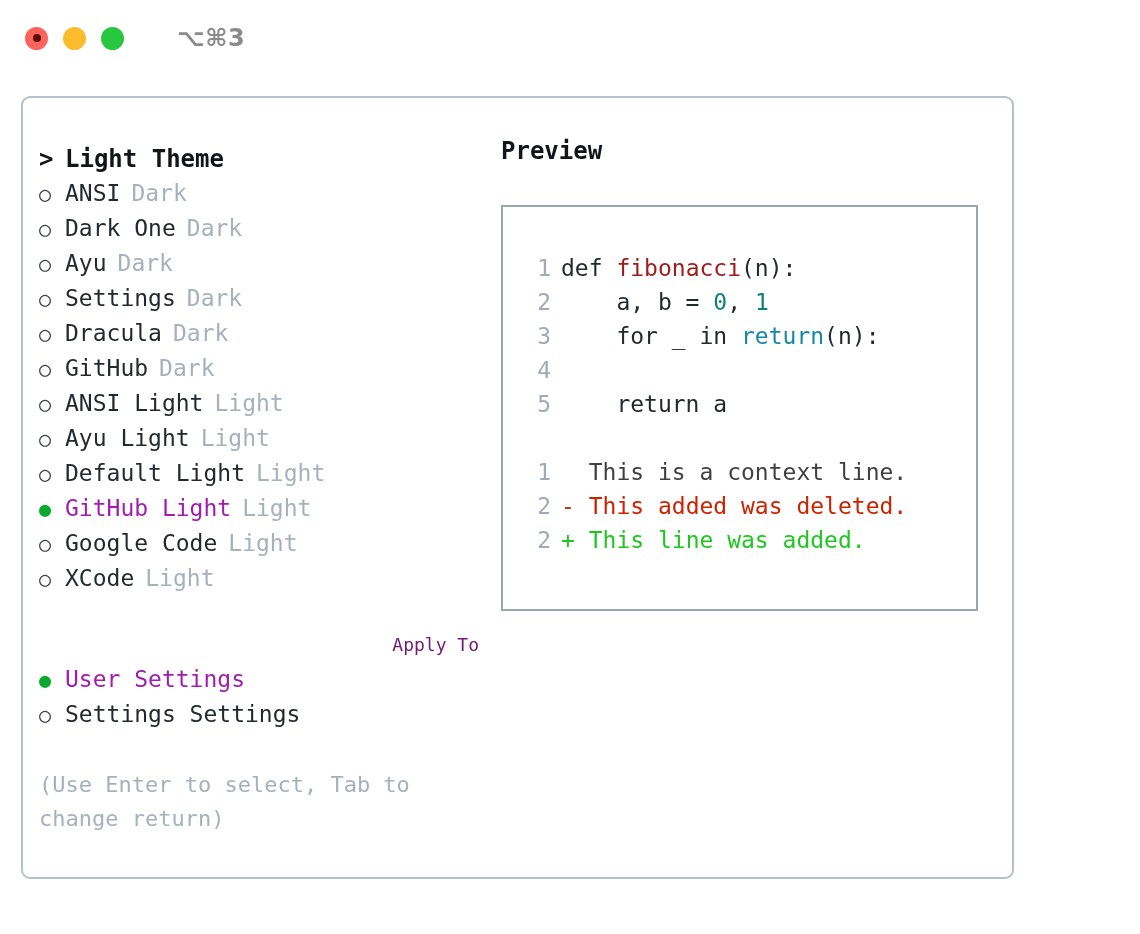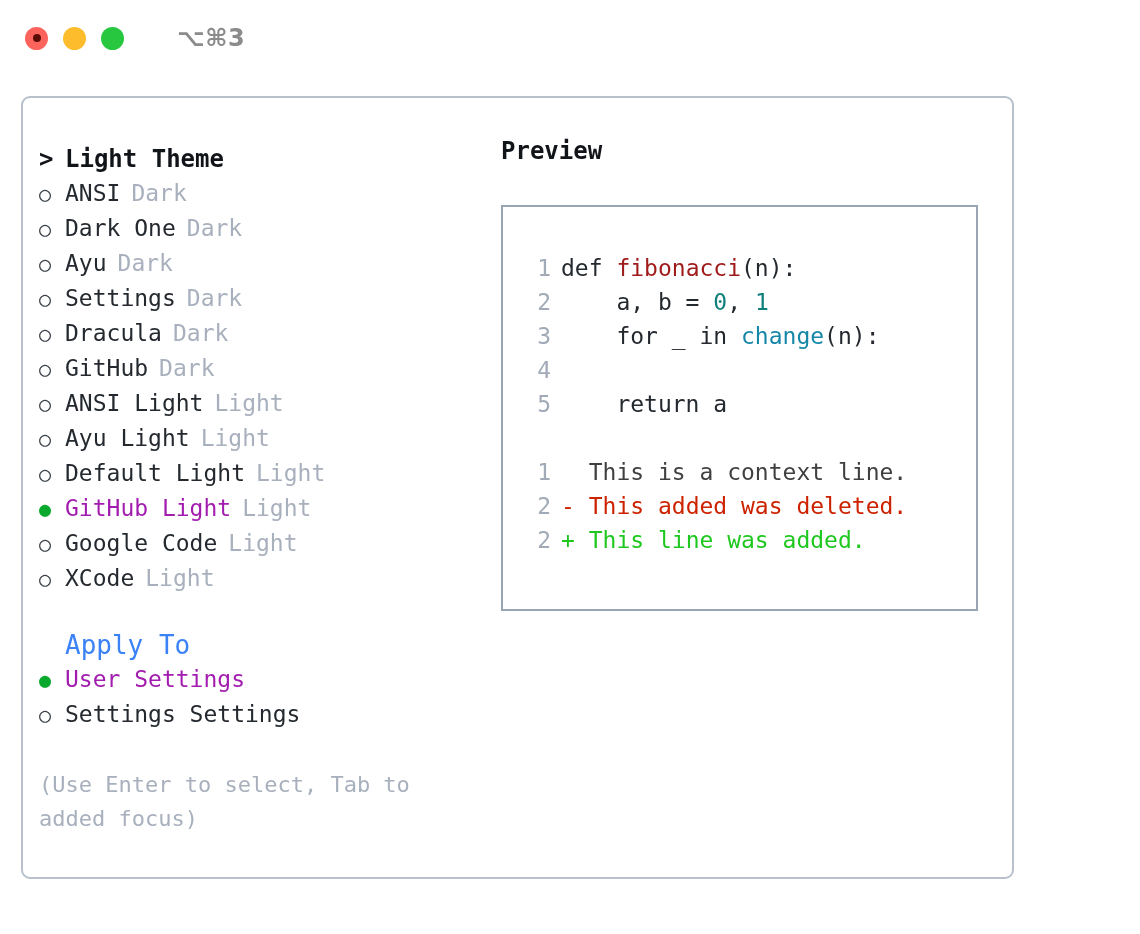--- a/index.html
+++ b/index.html
@@ -117,25 +117,26 @@
     font-size: 20px;
   }
   .row .label { color: #24292f; }
   .row.selected .label { color: #a21caf; }
   .row .suffix {
     color: #a8b0bd;
     margin-left: 11px;
   }
   .section-gap { height: 32px; }
   .section-header {
-    font-size: 26px;
-    color: #3b82f6;
-    line-height: 34px;
-    white-space: pre;
-    display: flex;
+    font-size: 18px;
+    color: #701a75;
+    line-height: 34px;
+    white-space: pre;
+    display: flex;
+    justify-content: flex-end;
   }
   .section-header .caret {
     width: 26px;
     flex: 0 0 26px;
     display: inline-block;
   }
   .hint {
     margin-top: 36px;
     font-size: 22px;
     line-height: 34px;
@@ -233,30 +234,30 @@
         <div class="section-header">
           <span class="caret"></span>
           <span>Apply To</span>
         </div>
 
         <div id="apply-items">
             <div class="row selected"><span class="bullet filled">●</span><span class="label">User Settings</span></div>
             <div class="row"><span class="bullet">○</span><span class="label">Settings Settings</span></div>
           </div>
 
-        <div class="hint">(Use Enter to select, Tab to added focus)</div>
+        <div class="hint">(Use Enter to select, Tab to change return)</div>
       </div>
 
       <div class="right-col">
         <div class="preview-title">Preview</div>
         <div class="preview-box">
           <div id="code-block">
               <div class="code-line"><span class="lineno">1</span><span class="tok-plain">def </span><span class="tok-fn">fibonacci</span><span class="tok-plain">(n):</span></div>
               <div class="code-line"><span class="lineno">2</span><span class="tok-plain">    a, b = </span><span class="tok-num">0</span><span class="tok-plain">, </span><span class="tok-num">1</span></div>
-              <div class="code-line"><span class="lineno">3</span><span class="tok-plain">    for _ in </span><span class="tok-kwfn">change</span><span class="tok-plain">(n):</span></div>
+              <div class="code-line"><span class="lineno">3</span><span class="tok-plain">    for _ in </span><span class="tok-kwfn">return</span><span class="tok-plain">(n):</span></div>
               <div class="code-line"><span class="lineno">4</span></div>
               <div class="code-line"><span class="lineno">5</span><span class="tok-plain">    return a</span></div>
             </div>
           <div class="diff-gap"></div>
           <div id="diff-block">
               <div class="code-line"><span class="lineno">1</span><span class="diff-ctx">  </span><span class="diff-ctx">This is a context line.</span></div>
               <div class="code-line"><span class="lineno">2</span><span class="diff-del">- </span><span class="diff-del">This added was deleted.</span></div>
               <div class="code-line"><span class="lineno">2</span><span class="diff-add">+ </span><span class="diff-add">This line was added.</span></div>
             </div>
         </div>

